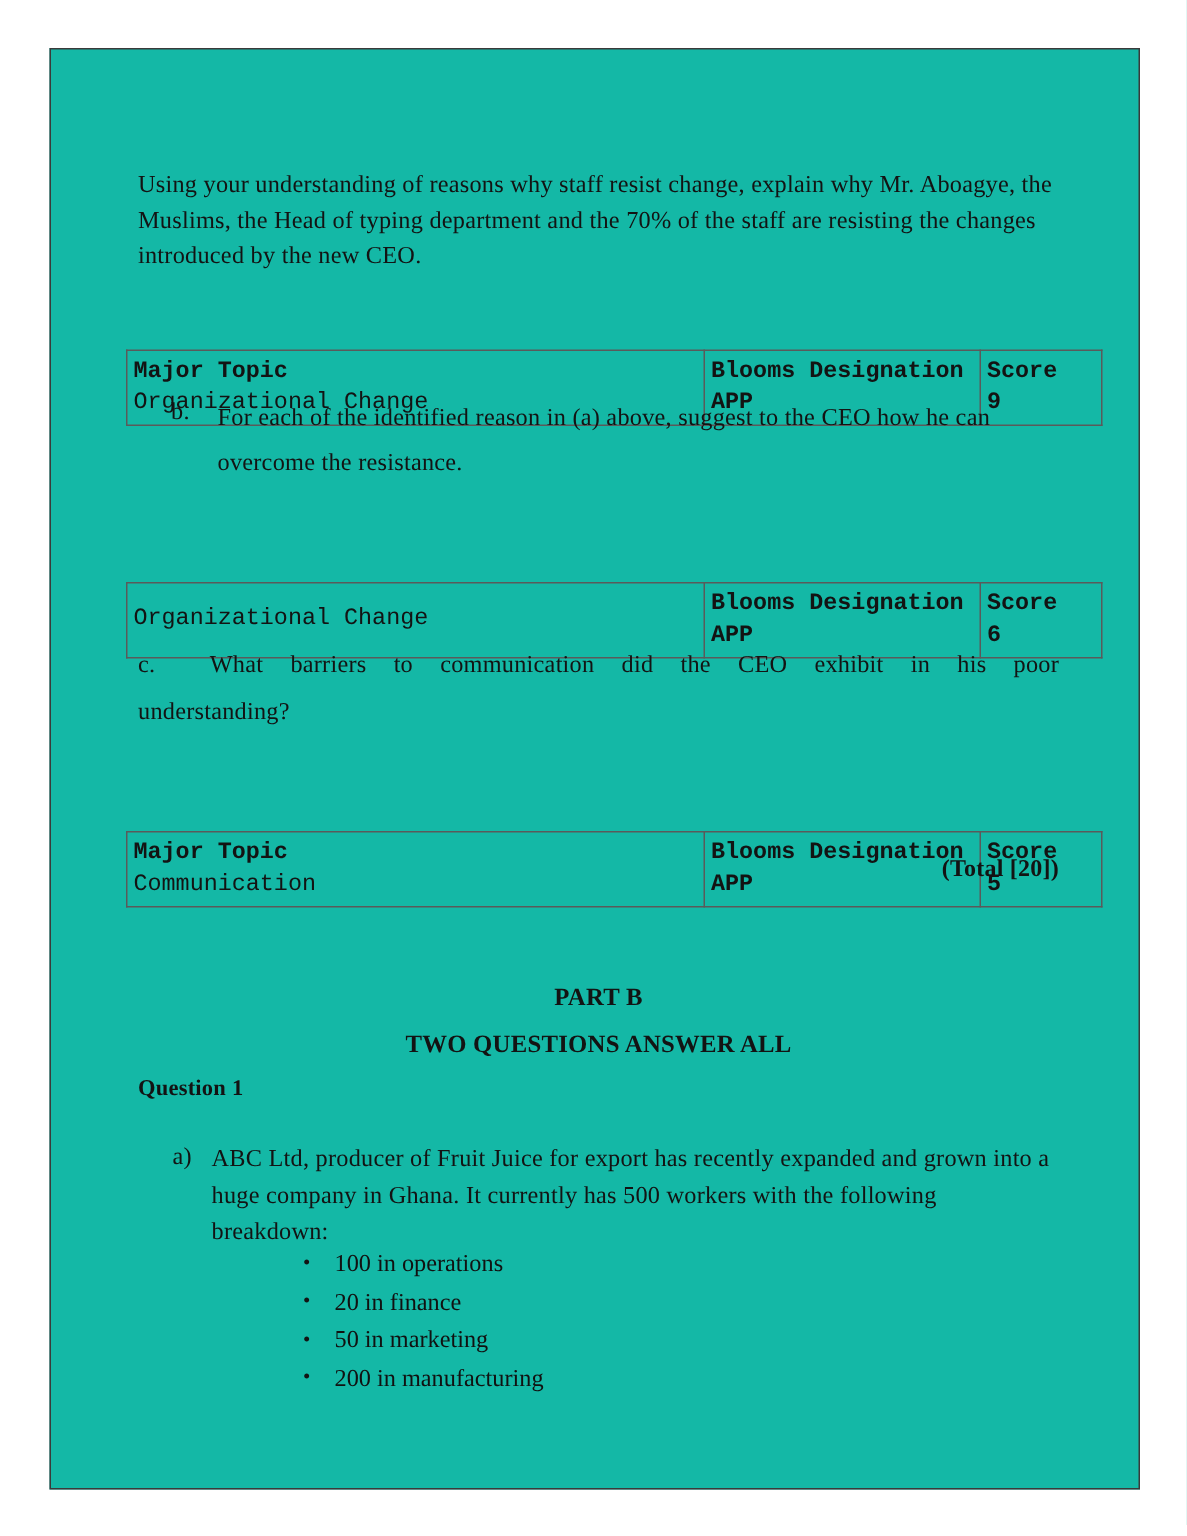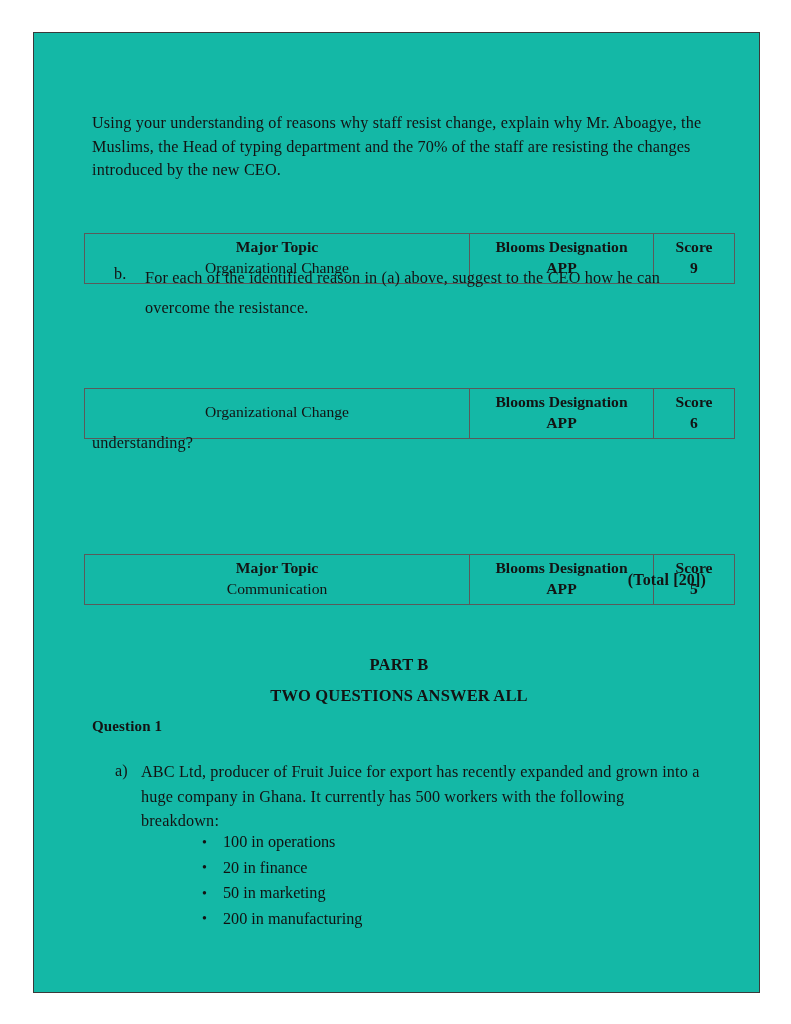--- a/index.html
+++ b/index.html
@@ -171,23 +171,23 @@
     left: 50px;
     width: 623px;
     border-collapse: collapse;
     table-layout: fixed;
     font-size: 15.6px;
     color: #131313;
   }
   table.topic-table td {
     border: 1.15px solid #5a5a5a;
     padding: 3px 4px 5px 4px;
-    text-align: center;
     vertical-align: middle;
     line-height: 20.5px;
+    font-family: Liberation Mono, monospace;
   }
   table.topic-table .col-topic  { width: 376px; }
   table.topic-table .col-bloom  { width: 175px; }
   table.topic-table .col-score  { width: 72px; }
 
   .cell-strong { font-weight: bold; }
   .cell-plain  { font-weight: normal; }
 
   .tbl-1 { top: 200px; }
   .tbl-2 { top: 355px; }
@@ -241,20 +241,21 @@
           <td class="col-score">
             <span class="cellline cell-strong">Score</span>
             <span class="cellline cell-strong">6</span>
           </td>
         </tr>
       </tbody>
         </table>
 
       <div class="para item-c">
         <div class="ctext">
+          <span class="line1"><span>c.</span>&nbsp;&nbsp;<span>What barriers to communication did the CEO exhibit in his poor</span></span>
           <span>understanding?</span>
         </div>
       </div>
 
       <table class="topic-table tbl-3">
         <tbody>
             <tr>
           <td class="col-topic">
             <span class="cellline cell-strong">Major Topic</span>
             <span class="cellline cell-plain">Communication</span>

